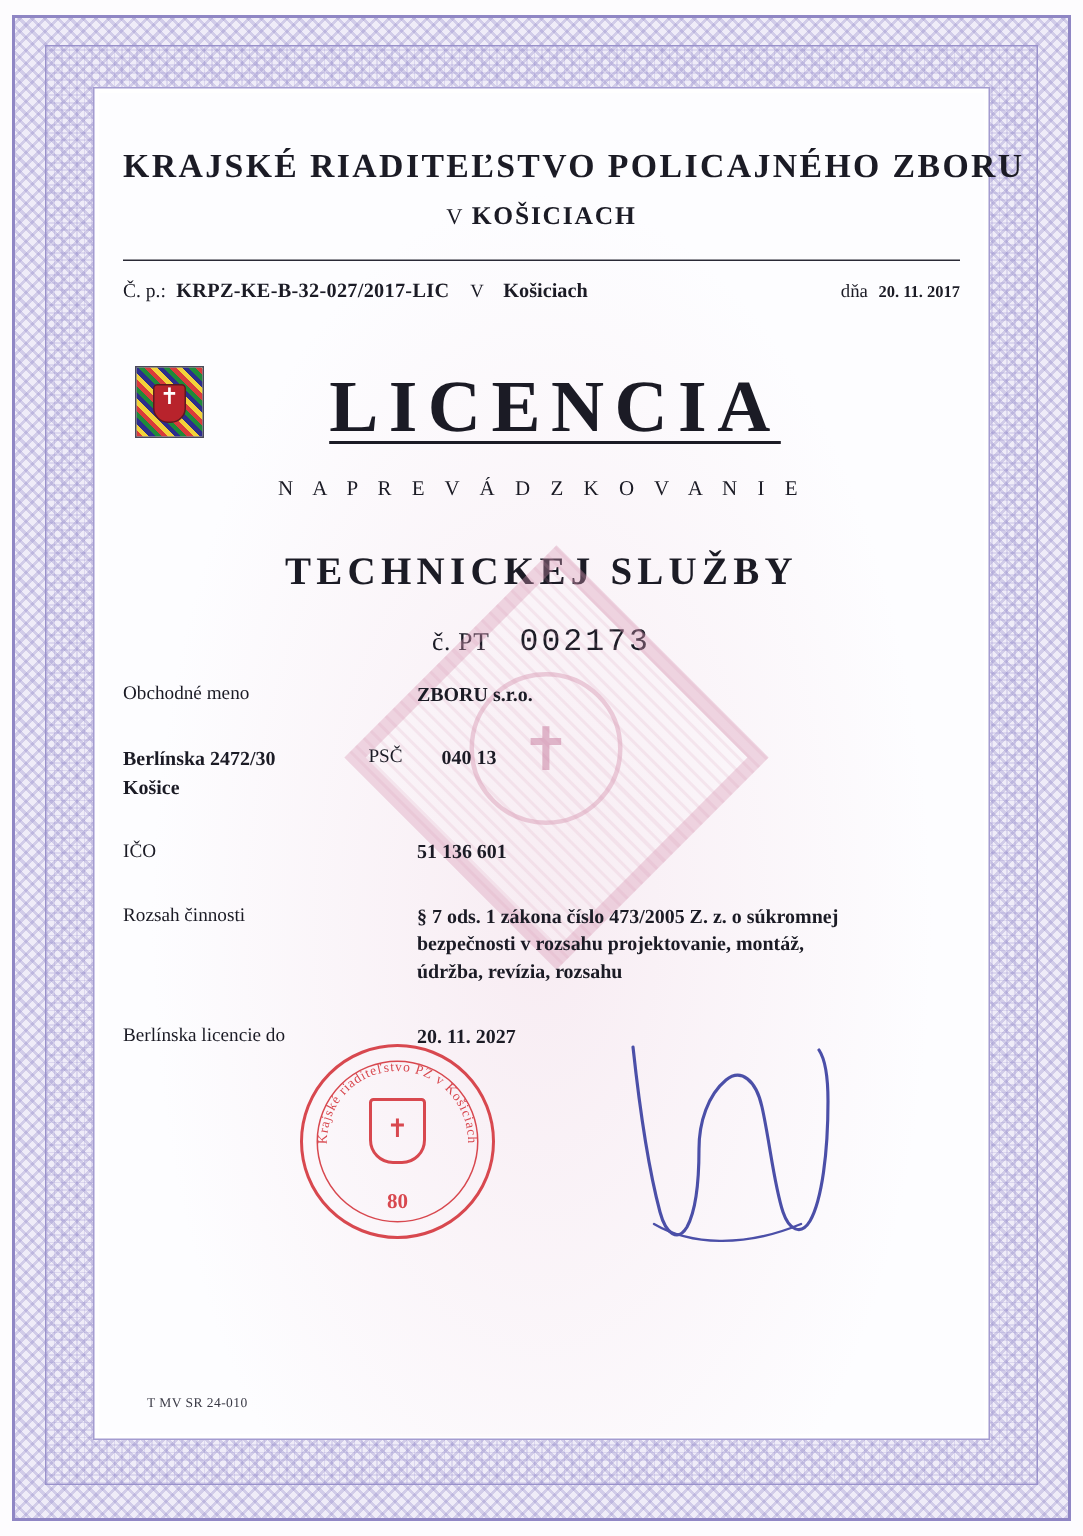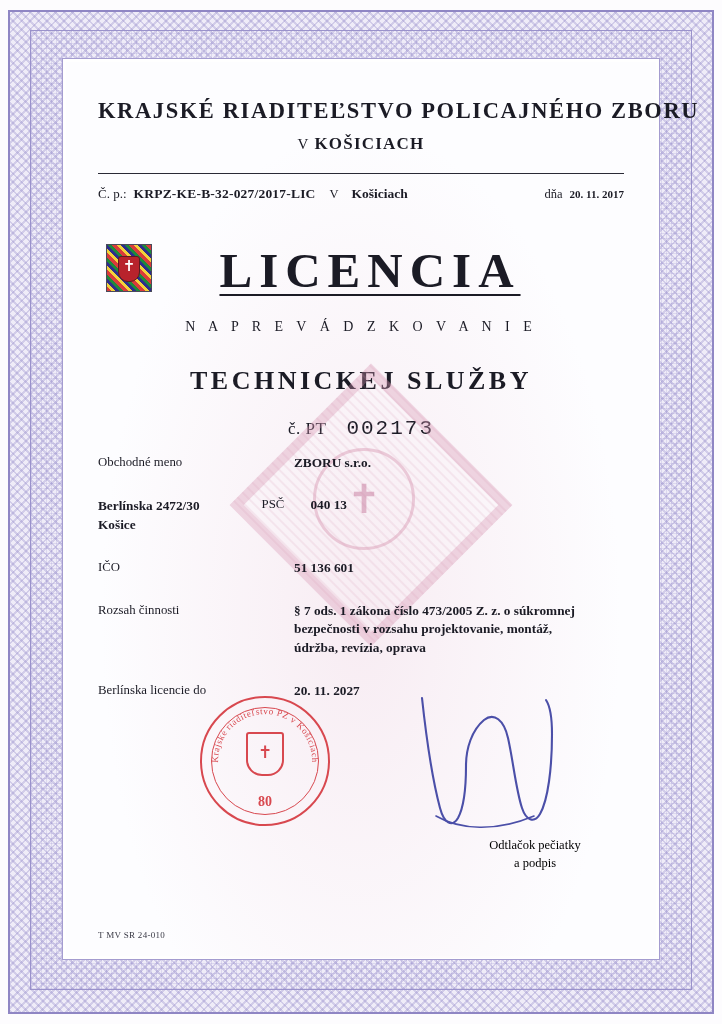--- a/index.html
+++ b/index.html
@@ -46,21 +46,21 @@
   .wash {
     position: absolute;
     left: 64px; top: 60px; right: 64px; bottom: 66px;
     background: radial-gradient(ellipse at 50% 62%, rgba(243,222,232,0.55) 0%, rgba(253,251,254,0) 62%);
     pointer-events: none;
   }
   
   .content {
     position: absolute;
     left: 62px; top: 58px; right: 62px; bottom: 64px;
-    padding: 0 36px;
+    padding: 0 20px;
     box-sizing: border-box;
     color: #1b1b25;
   }
   .title-1 {
     text-align: center;
     font-size: 22.5px;
     letter-spacing: 1.6px;
     font-weight: bold;
     margin-top: 40px;
     white-space: nowrap;
@@ -397,21 +397,21 @@
         <div class="value">
           <span class="line">51 136 601</span>
         </div>
       </div>
 
       <div class="field">
         <div class="label">Rozsah činnosti</div>
         <div class="value">
           <span class="line">§ 7 ods. 1 zákona číslo 473/2005 Z. z. o súkromnej</span>
           <span class="line">bezpečnosti v rozsahu projektovanie, montáž,</span>
-          <span class="line">údržba, revízia, oprava</span>
+          <span class="line">údržba, revízia, rozsahu</span>
         </div>
       </div>
 
       <div class="field">
         <div class="label">Berlínska licencie do</div>
         <div class="value">
           <span class="line">20. 11. 2027</span>
         </div>
       </div>
 
@@ -436,18 +436,14 @@
     <div class="stamp-num">80</div>
   </div>
 
   <svg class="signature" viewBox="0 0 190 150">
     <path d="M22 8 C 26 45, 32 88, 40 118 C 44 133, 52 138, 58 128 C 64 117, 66 96, 66 76
              C 66 58, 72 40, 84 30 C 94 22, 104 30, 108 48 C 113 70, 116 100, 122 118
              C 126 130, 134 134, 140 124 C 148 110, 152 78, 152 44 C 152 28, 150 16, 146 10" fill="none" stroke="#4b4fa8" stroke-width="2.1" stroke-linecap="round"></path>
     <path d="M36 126 C 60 140, 96 142, 134 126" fill="none" stroke="#4b4fa8" stroke-width="1.6" stroke-linecap="round"></path>
   </svg>
 
-  <div class="sig-caption">
-    <div>Odtlačok pečiatky</div>
-    <div>a podpis</div>
-  </div>
 
 </div>
 
 </body></html>

